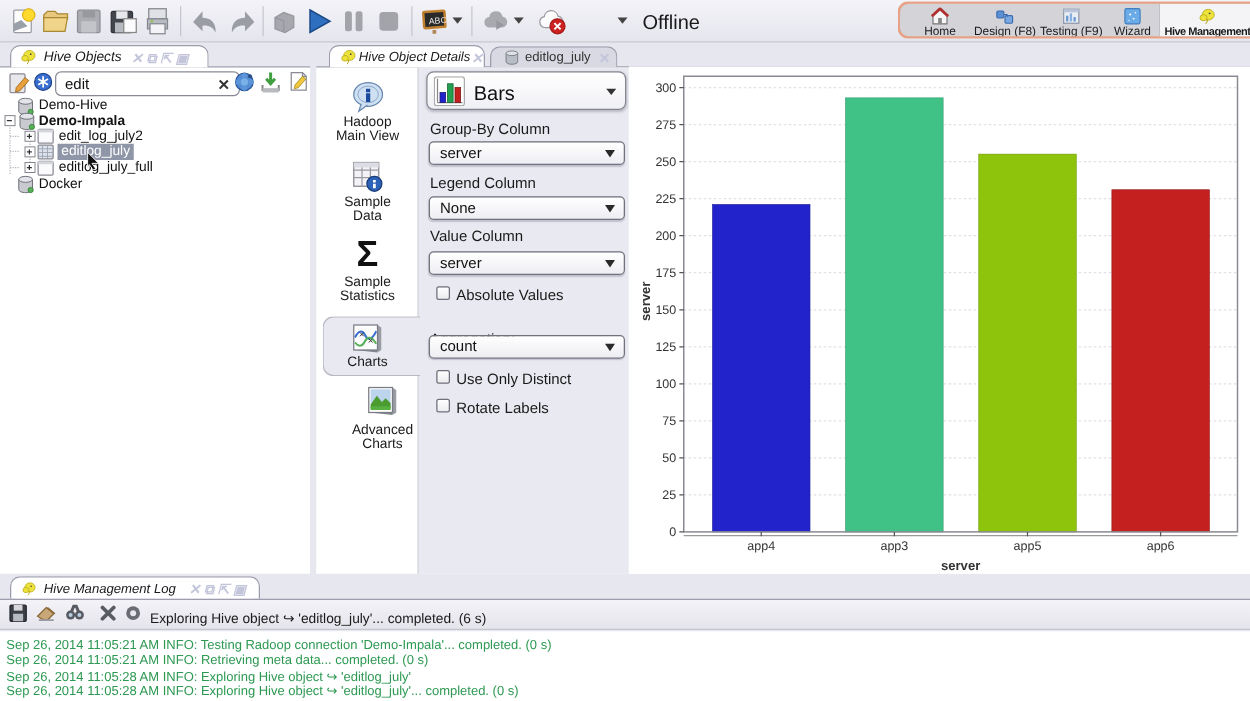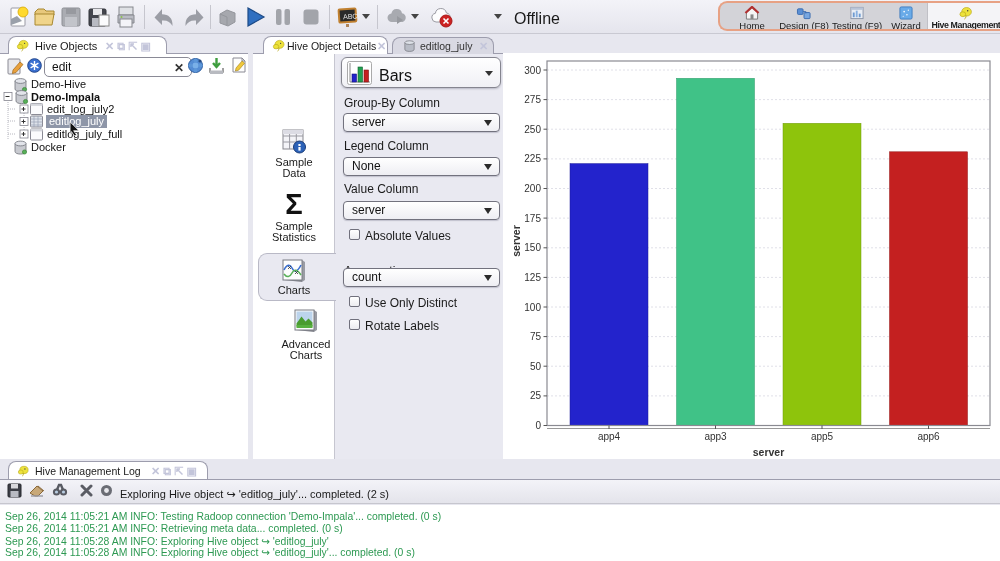--- a/index.html
+++ b/index.html
@@ -6,21 +6,21 @@
 #toolbar{position:absolute;left:0;top:0;width:1000px;height:34px;background:linear-gradient(#f3f3f8,#e5e5ed);border-bottom:1px solid #c9c9d2;}
 .sep{position:absolute;top:5px;width:1px;height:24px;background:#c6c6ce;}
 .ticon{position:absolute;top:5px;width:24px;height:24px;}
 .caret{position:absolute;width:0;height:0;border-left:4px solid transparent;border-right:4px solid transparent;border-top:5px solid #444;}
 #persp{position:absolute;left:718px;top:1px;width:322px;height:30px;border:2px solid #e7a184;border-right:none;border-radius:9px 0 0 9px;background:#d3d3d8;overflow:hidden;}
 .pbtn{position:absolute;top:3px;height:26px;text-align:center;font-size:9.5px;color:#1a1a1a;white-space:nowrap;}
 .pbtn span{display:block;line-height:11px;}
 .psvg{display:block;margin:0 auto;width:16px;height:14px;}
 #psel{position:absolute;left:207px;top:0;width:75px;height:30px;background:#f4f4f7;border-left:1px solid #c0c0c6;}
 .whitebody{position:absolute;background:#fff;}
-.tab{position:absolute;background:#fff;border:1px solid #9d9dad;border-bottom:none;border-radius:8px 8px 0 0;font-size:11px;color:#1a1a1a;overflow:hidden;}
+.tab{position:absolute;background:#fff;border:1px solid #9d9dad;border-bottom:none;border-radius:8px 8px 0 0;font-size:11px;color:#1a1a1a;overflow:hidden;font-style:italic;}
 .tabu{position:absolute;background:#d9d9e3;border:1px solid #9d9dad;border-bottom:none;border-radius:8px 8px 0 0;font-size:11px;color:#333;overflow:hidden;}
 .ghost{position:absolute;color:#c3c5da;font-size:11px;font-weight:bold;}
 #searchbox{position:absolute;left:44px;top:57px;width:148px;height:20px;border:1px solid #8a8a96;border-radius:5px;background:#fff;font-size:12px;color:#111;line-height:18px;padding-left:7px;}
 .treerow{position:absolute;height:13px;font-size:11px;color:#111;line-height:13px;white-space:nowrap;}
 .sbtn{position:absolute;text-align:center;font-size:11px;color:#1a1a1a;line-height:11px;}
 .sbtn svg{display:block;margin:0 auto;}
 .flabel{position:absolute;font-size:12px;color:#1a1a1a;}
 .dd{position:absolute;width:157px;height:19px;background:linear-gradient(#ffffff,#eeeef3);border:1px solid #72727e;border-radius:4px;font-size:12px;color:#111;line-height:16px;padding-left:8px;box-shadow:0 1px 1px rgba(120,120,140,.35);}
 .dd .car{position:absolute;right:7px;top:6px;width:0;height:0;border-left:4.5px solid transparent;border-right:4.5px solid transparent;border-top:6px solid #2a2a2a;}
 .cb{position:absolute;width:11px;height:11px;border:1px solid #70707c;border-radius:2px;background:linear-gradient(#fff,#ececf0);}
@@ -246,20 +246,30 @@
         <ellipse cx="4.6" cy="8.8" rx="3.1" ry="2.6" fill="#ede23c" stroke="#b8a818" stroke-width=".7"></ellipse>
         <path d="M8 10c0 2-.6 3.4-1.6 4" stroke="#b8a818" fill="none"></path>
         <circle cx="9.8" cy="5" r=".8" fill="#444"></circle>
       </svg>
  <span class="abs" style="left:23px;top:3px;">Hive Object Details</span>
  <span class="ghost" style="left:113px;top:3px;">✕</span>
 </div>
 
 <div class="abs" style="left:334px;top:54px;width:1px;height:405px;background:#c6c6d0;"></div>
 <div class="abs" style="left:335px;top:54px;width:168px;height:405px;background:#e9e9f1;"></div>
+<div class="sbtn" style="left:253px;top:64px;width:82px;">
+ <svg style="width:27px;height:27px;" viewBox="0 0 27 27">
+        <ellipse cx="13.5" cy="11.5" rx="11.5" ry="9.5" fill="#cfe0f2" stroke="#6888b0" stroke-width="1"></ellipse>
+        <ellipse cx="13.5" cy="11.5" rx="8.2" ry="6.6" fill="none" stroke="#88a8cc" stroke-width=".8"></ellipse>
+        <path d="M8 19l-2 6l7-5" fill="#cfe0f2" stroke="#6888b0"></path>
+        <rect x="11.8" y="7" width="3.4" height="2.8" fill="#1c4a9c"></rect>
+        <rect x="11.8" y="10.6" width="3.4" height="7" fill="#1c4a9c"></rect>
+      </svg>
+ <div style="margin-top:2px;">Hadoop<br>Main View</div>
+</div>
 <div class="sbtn" style="left:253px;top:128px;width:82px;">
  <svg style="width:26px;height:26px;" viewBox="0 0 26 26">
         <rect x="2" y="2" width="20" height="19" fill="#f4f4f8" stroke="#88888f"></rect>
         <path d="M2 8h20M2 14h20M8.6 2v19M15.3 2v19" stroke="#9a9aa2"></path>
         <rect x="2" y="2" width="20" height="4" fill="#dcdce4"></rect>
         <circle cx="18.5" cy="19" r="6" fill="#2c62b8" stroke="#1a3c78"></circle>
         <rect x="17.4" y="16" width="2.2" height="2" fill="#fff"></rect>
         <rect x="17.4" y="19" width="2.2" height="3.6" fill="#fff"></rect>
       </svg>
  <div style="margin-top:3px;">Sample<br>Data</div>
@@ -412,19 +422,19 @@
       <circle cx="4.5" cy="9" r="1.6" fill="#b8cce0"></circle>
       <circle cx="11.5" cy="9" r="1.6" fill="#b8cce0"></circle>
     </svg>
 <svg class="abs" style="left:80px;top:484px;width:13px;height:13px;" viewBox="0 0 13 13">
       <path d="M2 2l9 9M11 2l-9 9" stroke="#5a5c64" stroke-width="3" stroke-linecap="round"></path>
     </svg>
 <svg class="abs" style="left:100px;top:484px;width:13px;height:13px;" viewBox="0 0 13 13">
       <circle cx="6.5" cy="6.5" r="5.5" fill="#6a6c74"></circle>
       <circle cx="6.5" cy="6.5" r="2.4" fill="#e8e8ec"></circle>
     </svg>
-<span class="abs" style="left:120px;top:488px;font-size:11px;color:#1a1a1a;">Exploring Hive object ↪ 'editlog_july'... completed. (2 s)</span>
+<span class="abs" style="left:120px;top:488px;font-size:11px;color:#1a1a1a;">Exploring Hive object ↪ 'editlog_july'... completed. (6 s)</span>
 <div class="whitebody" style="left:0;top:505px;width:1000px;height:56px;"></div>
 <span class="logline" style="top:511px;">Sep 26, 2014 11:05:21 AM INFO: Testing Radoop connection 'Demo-Impala'... completed. (0 s)</span>
 <span class="logline" style="top:523px;">Sep 26, 2014 11:05:21 AM INFO: Retrieving meta data... completed. (0 s)</span>
 <span class="logline" style="top:534.5px;">Sep 26, 2014 11:05:28 AM INFO: Exploring Hive object ↪ 'editlog_july'</span>
 <span class="logline" style="top:546px;">Sep 26, 2014 11:05:28 AM INFO: Exploring Hive object ↪ 'editlog_july'... completed. (0 s)</span>
 
 </div>
 </body></html>

